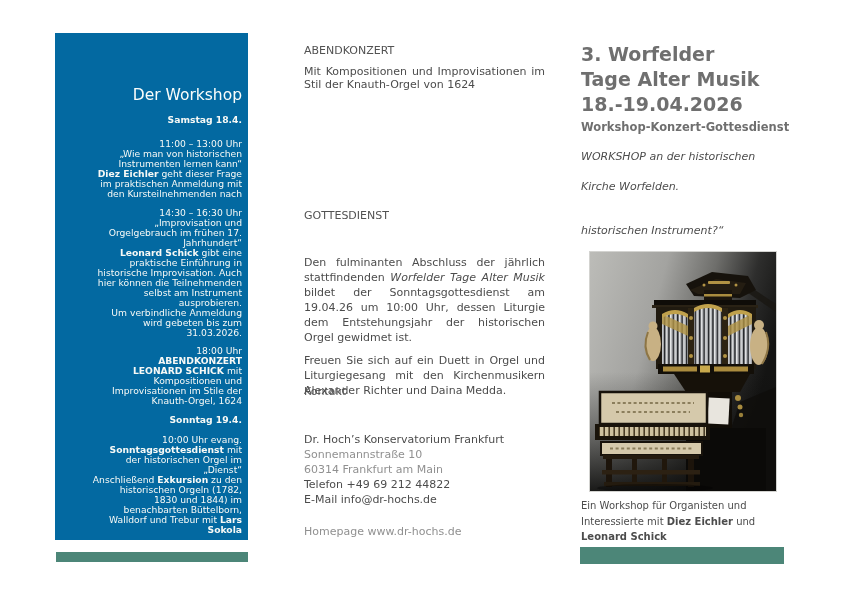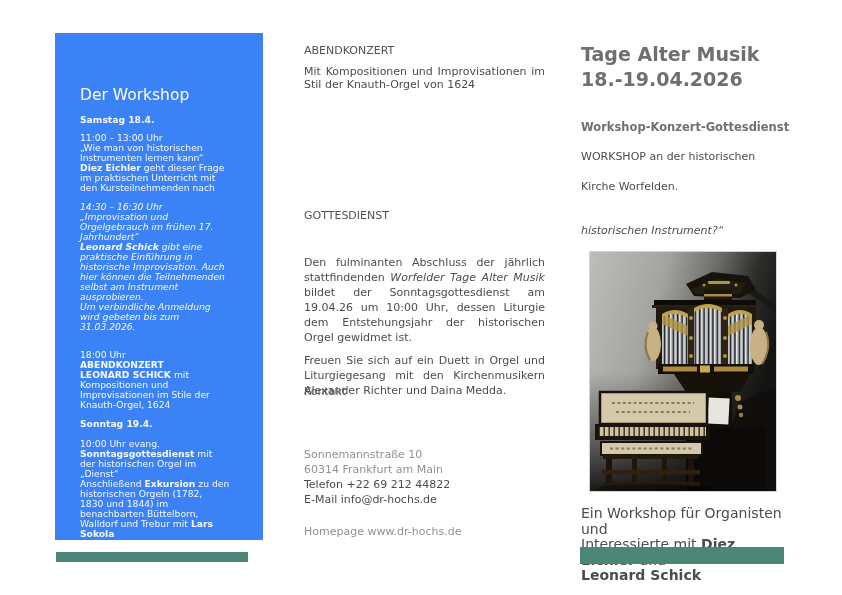--- a/index.html
+++ b/index.html
@@ -7,28 +7,28 @@
     width:842px;height:595px;position:relative;background:#ffffff;overflow:hidden;
     font-family:"DejaVu Sans","Liberation Sans",sans-serif;color:#4c4c4c;
   }
   .abs{position:absolute;}
   .b{font-weight:bold;}
   .i{font-style:italic;}
   .dim{color:#909090;}
 
   
   #panel{
-    left:55px;top:33px;width:208px;height:507px;
-    background:#3b82f6;color:#f7f9f6;
-    padding:52px 6px 0 25px;box-sizing:border-box;
+    left:55px;top:33px;width:193px;height:507px;
+    background:#0369a1;color:#f7f9f6;
+    padding:52px 6px 0 25px;box-sizing:border-box;text-align:right;
   }
   #panel-title{font-size:15.5px;line-height:20px;font-weight:400;margin:0 0 10px 0;color:#fbfdfb;}
   .blk{font-size:9.2px;line-height:10px;margin:0 0 9px 0;}
-  .blk.mb14{margin-bottom:8px;}
-  .blk.mb8{margin-bottom:18px;font-style:italic;}
+  .blk.mb14{margin-bottom:14px;}
+  .blk.mb8{margin-bottom:8px;}
   .blk.mb10{margin-bottom:10px;}
   #left-bar{left:56px;top:552px;width:192px;height:10px;background:#4c8678;}
 
   
   .mid{left:304px;width:241px;}
   .h{font-size:11px;line-height:13px;color:#525252;}
   .p12{font-size:11px;line-height:12.5px;}
   .p15{font-size:11px;line-height:15px;margin-top:24px;}
   .p-just{text-align:justify;}
   #mid-h1{top:44px;}
@@ -36,53 +36,54 @@
   #mid-h2{top:209px;}
   #mid-p2{top:231px;}
   #mid-p3{top:329px;}
   #mid-h3{top:385px;}
   #mid-p4{top:408px;}
   #mid-p5{top:500px;}
 
   
   #r-title{left:581px;top:42px;width:215px;font-size:19px;line-height:25px;font-weight:bold;color:#6f6f6f;}
   #r-sub{left:581px;top:120px;width:225px;font-size:11.5px;font-weight:bold;color:#6f6f6f;white-space:nowrap;}
-  #r-intro{left:581px;top:149px;width:210px;font-size:11px;line-height:15px;}
+  #r-intro{left:581px;top:149px;width:210px;font-size:11px;line-height:15px;font-style:italic;}
   #r-quote{left:581px;top:207px;width:210px;font-size:11px;line-height:15.5px;}
   #r-photo{left:589px;top:251px;width:186px;height:239px;border:1px solid #d3d3d0;box-sizing:content-box;}
   #r-photo svg{display:block;}
-  #r-caption{left:581px;top:498px;width:212px;font-size:14px;line-height:15.5px;margin-top:8px;}
+  #r-caption{left:581px;top:498px;width:212px;font-size:10px;line-height:15.5px;}
   #right-bar{left:580px;top:547px;width:204px;height:17px;background:#4c8678;}
 </style>
 </head>
 <body>
 
 <div class="abs" id="panel">
   <div id="panel-title">Der Workshop</div>
   <div class="blk mb14"><span class="b">Samstag 18.4.</span></div>
-  <div class="blk"><span>11:00 – 13:00 Uhr</span><br><span>„Wie man von historischen</span><br><span>Instrumenten lernen kann“</span><br><span class="b">Diez Eichler</span><span> geht dieser Frage</span><br><span>im praktischen Unterricht mit</span><br><span>den Kursteilnehmenden nach</span></div>
+  <div class="blk"><span>11:00 – 13:00 Uhr</span><br><span>„Wie man von historischen</span><br><span>Instrumenten lernen kann“</span><br><span class="b">Diez Eichler</span><span> geht dieser Frage</span><br><span>im praktischen Anmeldung mit</span><br><span>den Kursteilnehmenden nach</span></div>
   <div class="blk mb8"><span>14:30 – 16:30 Uhr</span><br><span>„Improvisation und</span><br><span>Orgelgebrauch im frühen 17.</span><br><span>Jahrhundert“</span><br><span class="b">Leonard Schick</span><span> gibt eine</span><br><span>praktische Einführung in</span><br><span>historische Improvisation. Auch</span><br><span>hier können die Teilnehmenden</span><br><span>selbst am Instrument</span><br><span>ausprobieren.</span><br><span>Um verbindliche Anmeldung</span><br><span>wird gebeten bis zum</span><br><span>31.03.2026.</span></div>
   <div class="blk"><span>18:00 Uhr</span><br><span class="b">ABENDKONZERT</span><br><span class="b">LEONARD SCHICK</span><span> mit</span><br><span>Kompositionen und</span><br><span>Improvisationen im Stile der</span><br><span>Knauth-Orgel, 1624</span></div>
   <div class="blk mb10"><span class="b">Sonntag 19.4.</span></div>
   <div class="blk"><span>10:00 Uhr evang.</span><br><span class="b">Sonntagsgottesdienst</span><span> mit</span><br><span>der historischen Orgel im</span><br><span>„Dienst“</span><br><span>Anschließend </span><span class="b">Exkursion</span><span> zu den</span><br><span>historischen Orgeln (1782,</span><br><span>1830 und 1844) im</span><br><span>benachbarten Büttelborn,</span><br><span>Walldorf und Trebur mit </span><span class="b">Lars</span><br><span class="b">Sokola</span></div>
 </div>
 <div class="abs" id="left-bar"></div>
 
 <div class="abs mid h" id="mid-h1">ABENDKONZERT</div>
 <div class="abs mid p12 p-just" id="mid-p1"><span>Mit Kompositionen und Improvisationen im Stil der Knauth-Orgel von 1624</span><br></div>
 
 <div class="abs mid h" id="mid-h2">GOTTESDIENST</div>
 <div class="abs mid p15 p-just" id="mid-p2"><span>Den fulminanten Abschluss der jährlich stattfindenden </span><span class="i">Worfelder Tage Alter Musik</span><span> bildet der Sonntagsgottesdienst am 19.04.26 um 10:00 Uhr, dessen Liturgie dem Entstehungsjahr der historischen Orgel gewidmet ist.</span></div>
 <div class="abs mid p15 p-just" id="mid-p3"><span>Freuen Sie sich auf ein Duett in Orgel und Liturgiegesang mit den Kirchenmusikern Alexander Richter und Daina Medda.</span></div>
 
 <div class="abs mid h" id="mid-h3">Kontakt</div>
-<div class="abs mid p15" id="mid-p4"><br><span class="dim">Sonnemannstraße 10</span><br><span class="dim">60314 Frankfurt am Main</span><br><span>Telefon +22 69 212 44822</span><br><span>E-Mail info@dr-hochs.de</span></div>
+<div class="abs mid p15" id="mid-p4"><span>Dr. Hoch’s Konservatorium Frankfurt</span><br><span class="dim">Sonnemannstraße 10</span><br><span class="dim">60314 Frankfurt am Main</span><br><span>Telefon +49 69 212 44822</span><br><span>E-Mail info@dr-hochs.de</span></div>
 <div class="abs mid p15" id="mid-p5"><span class="dim">Homepage www.dr-hochs.de</span></div>
 
 <div class="abs" id="r-title">
+  <div>3. Worfelder</div>
   <div>Tage Alter Musik</div>
   <div>18.-19.04.2026</div>
 </div>
 <div class="abs" id="r-sub">Workshop-Konzert-Gottesdienst</div>
 <div class="abs" id="r-intro"><span>WORKSHOP an der historischen</span><br><br><span>Kirche Worfelden.</span></div>
 <div class="abs" id="r-quote"><br><span class="i">historischen Instrument?“</span></div>
 
 <div class="abs" id="r-photo">
   <svg viewBox="0 0 186 239" width="186" height="239" role="img">
     <defs>

